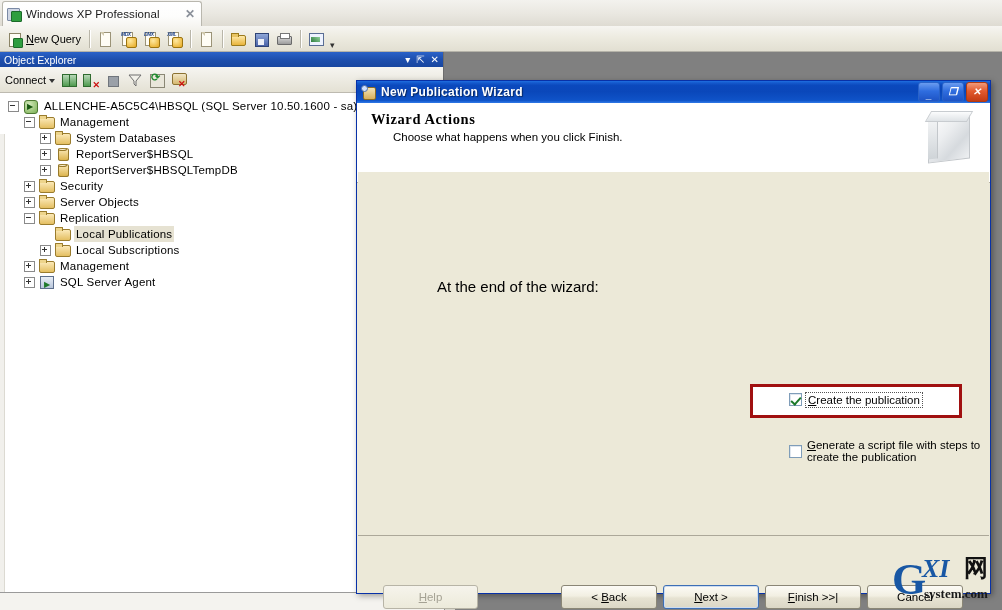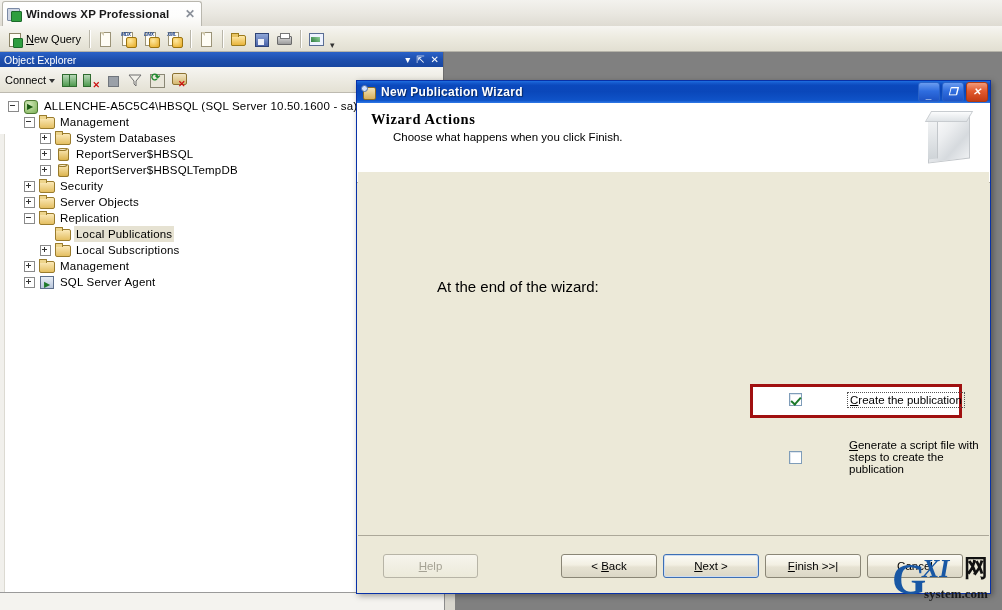--- a/index.html
+++ b/index.html
@@ -19,21 +19,21 @@
     border-bottom:1px solid #a9a79f;}
   .doc-tab{position:absolute;left:2px;top:1px;height:25px;width:200px;
     background:linear-gradient(to bottom,#ffffff 0%,#fdfdfc 60%,#f6f5f1 100%);
     border:1px solid #b9b7ae;border-bottom:none;border-radius:3px 3px 0 0;
     display:flex;align-items:center;padding:0 4px;box-sizing:border-box;}
   .doc-tab .tab-icon{width:14px;height:14px;margin-right:5px;position:relative;flex:none;}
   .doc-tab .tab-icon:before{content:"";position:absolute;left:0;top:1px;width:11px;height:11px;
     background:#cfd6e4;border:1px solid #7b8aa5;border-radius:1px;}
   .doc-tab .tab-icon:after{content:"";position:absolute;left:4px;top:4px;width:9px;height:9px;
     background:#2f9e3f;border:1px solid #1d6b2a;border-radius:1px;}
-  .doc-tab .tab-label{font-size:11.5px;font-weight:bold;color:#1a1a1a;white-space:nowrap;
+  .doc-tab .tab-label{font-size:11.5px;font-weight:normal;color:#1a1a1a;white-space:nowrap;
     font-family:"Liberation Sans", sans-serif;letter-spacing:.1px;}
   .doc-tab .tab-close{margin-left:auto;color:#8a9099;font-size:12px;font-weight:bold;
     line-height:1;padding:0 2px;}
 
   
   .maintool{position:absolute;left:0;top:26px;width:1002px;height:26px;
     background:linear-gradient(to bottom,#f6f5f1 0%,#eceadf 50%,#e2dfd2 100%);
     border-bottom:1px solid #b5b3a9;display:flex;align-items:center;padding-left:4px;box-sizing:border-box;}
   .tb-btn{display:flex;align-items:center;height:22px;padding:0 3px;margin-right:1px;}
   .tb-btn .lbl{font-size:11px;margin-left:3px;font-family:"Liberation Sans", sans-serif;}
@@ -167,37 +167,37 @@
   .head-art .spine{position:absolute;left:2px;top:6px;width:9px;height:44px;
     background:linear-gradient(#f7f8f9,#cfd4d8);border-right:1px solid #c3c7cb;transform:skewY(-7deg);}
   .head-art .top{position:absolute;left:2px;top:2px;width:40px;height:9px;
     background:linear-gradient(#fbfcfd,#dfe3e6);border:1px solid #c8ccd0;transform:skewX(-30deg);}
 
   .dlg-body{position:absolute;left:1px;right:1px;top:91px;bottom:58px;background:#ece9d8;}
   .intro{position:absolute;left:45px;top:106px;font-size:15px;font-family:Liberation Sans, sans-serif;margin-left:34px;}
 
   .hl-box{position:absolute;left:392px;top:212px;width:212px;height:34px;
     border:3px solid #a01010;background:#ffffff;box-sizing:border-box;}
-  .chk-row{position:absolute;display:flex;align-items:center;gap:42px;}
+  .chk-row{position:absolute;display:flex;align-items:center;}
   .chk-row.one{left:431px;top:221px;}
   .chk-row.two{left:431px;top:267px;}
   .cbox{width:13px;height:13px;border:1px solid #7f9db9;background:#fff;
     box-shadow:inset 1px 1px 0 #dfe6ee;position:relative;margin-right:5px;flex:none;box-sizing:border-box;}
   .cbox.checked:after{content:"";position:absolute;left:3px;top:1px;width:4px;height:8px;
     border:solid #1d7a2a;border-width:0 2px 2px 0;transform:rotate(42deg);}
   .chk-label{font-size:11.5px;font-family:"Liberation Sans", sans-serif;color:#000;}
   .chk-label u{text-decoration:underline;}
   .chk-row.one .chk-label{outline:1px dotted #555;outline-offset:1px;padding:0 1px;}
 
   .btnbar-sep{position:absolute;left:1px;right:1px;bottom:57px;height:1px;background:#aca899;
     box-shadow:0 1px 0 #fdfcf7;}
   .dlg-btns{position:absolute;left:0;right:0;bottom:0;height:57px;background:#ece9d8;}
   .btn{position:absolute;height:24px;background:linear-gradient(to bottom,#fcfbf6 0%,#f2efe2 45%,#e6e2d2 55%,#dbd7c6 100%);
     border:1px solid #8a8676;border-radius:3px;display:flex;align-items:center;justify-content:center;
-    font-size:11.5px;font-family:"Liberation Sans", sans-serif;color:#000;box-sizing:border-box;}
+    font-size:11.5px;font-family:"Liberation Sans", sans-serif;color:#000;box-sizing:border-box;margin-top:31px;}
   .btn u{text-decoration:underline;}
   .btn.disabled{color:#a5a294;border-color:#b7b4a6;background:linear-gradient(to bottom,#f6f4ec,#eceada);}
   .btn.default{border:1px solid #3d6fb5;box-shadow:inset 0 0 0 1px #cddcf0;}
   .btn.help{left:26px;top:18px;width:95px;}
   .btn.back{left:204px;top:18px;width:96px;}
   .btn.next{left:306px;top:18px;width:96px;}
   .btn.finish{left:408px;top:18px;width:96px;}
   .btn.cancel{left:510px;top:18px;width:96px;}
 
   

